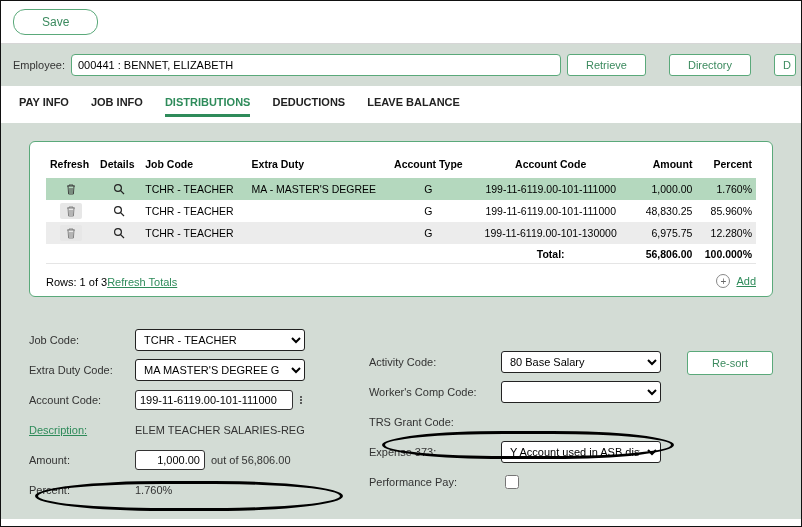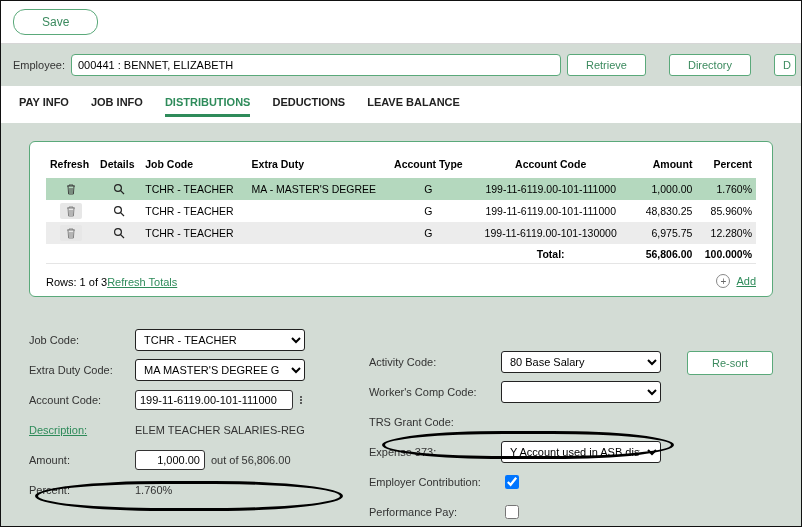--- a/index.html
+++ b/index.html
@@ -230,24 +230,20 @@
       <select class="sel wide"><option></option></select>
     </div>
     <div class="frow">
       <span class="flabel" style="width:126px">TRS Grant Code:</span>
     </div>
     <div class="frow">
       <span class="flabel" style="width:126px">Expense 373:</span>
       <select class="sel wide"><option>Y Account used in ASB distr</option></select>
     </div>
     <div class="frow">
-      <span class="flabel" style="width:126px">Employer Contribution:</span>
-      <input type="checkbox" class="chk" checked="" style="">
-    </div>
-    <div class="frow">
       <span class="flabel" style="width:126px">Performance Pay:</span>
       <input type="checkbox" class="chk" style="">
     </div>
   </div>
 
   <div style="padding-top:22px">
     <button class="btn-outline" style="padding:5px 24px">Re-sort</button>
   </div>
 
   <div class="oval oval1"></div>

